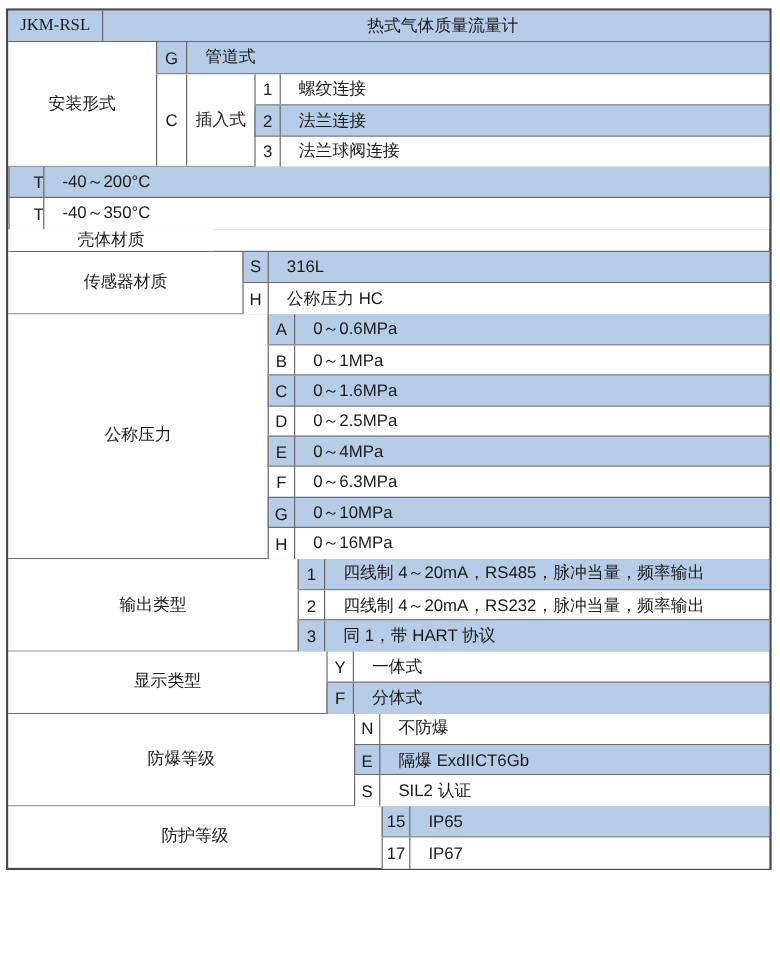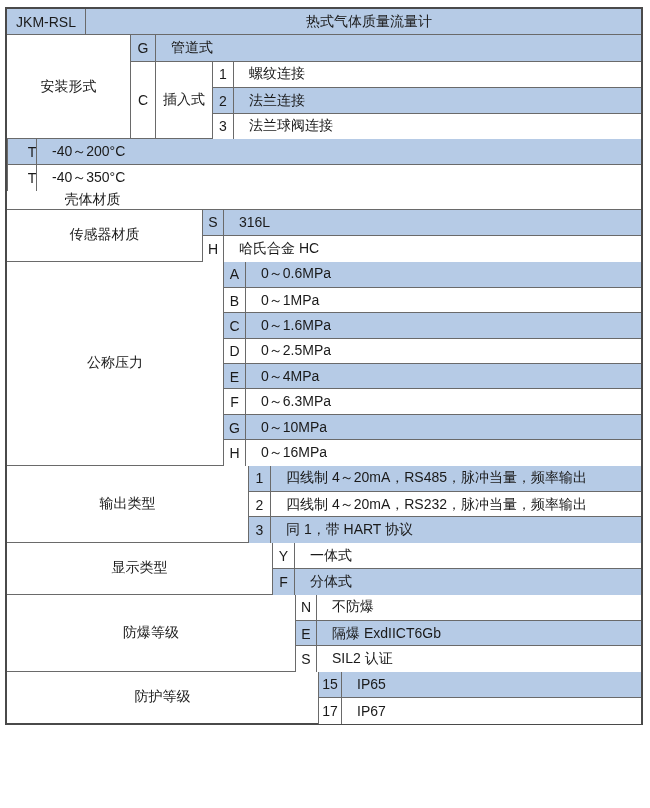--- a/index.html
+++ b/index.html
@@ -9,21 +9,21 @@
 
   .tbl {
     width:638px; margin:7px 0 0 5px;
     border:2px solid #4a4a4a;
     color:#1a1a1a; font-size:14px;
     background:#ffffff;
   }
 
   
   .sec { display:flex; align-items:stretch; border-top:1px solid #6a6a6a; }
-  .sec:first-child { border-top:none; }
+  .sec:first-child { border-top:none;font-family:Liberation Serif, serif; }
 
   .cell {
     display:flex; align-items:center; justify-content:center;
     border-left:1px solid #6a6a6a;
     background:#ffffff; overflow:hidden; white-space:nowrap;
   }
   .sec > .cell:first-child { border-left:none; }
 
   .lbl  { justify-content:center; text-align:center; }
   .desc { justify-content:flex-start; padding-left:15px; flex:1 1 auto; }
@@ -110,21 +110,21 @@
 
     <div class="sec">
       <div class="cell lbl w-sens">传感器材质</div>
       <div class="opts">
         <div class="opt r blue">
           <div class="cell lbl w-sncode">S</div>
           <div class="cell desc grow">316L</div>
         </div>
         <div class="opt r">
           <div class="cell lbl w-sncode">H</div>
-          <div class="cell desc grow">哈氏合金 HC</div>
+          <div class="cell desc grow">公称压力 HC</div>
         </div>
       </div>
     </div>
 
     <div class="sec">
       <div class="cell lbl w-press">公称压力</div>
       <div class="opts">
         <div class="opt r blue">
           <div class="cell lbl w-pcode">A</div>
           <div class="cell desc grow">0～0.6MPa</div>

